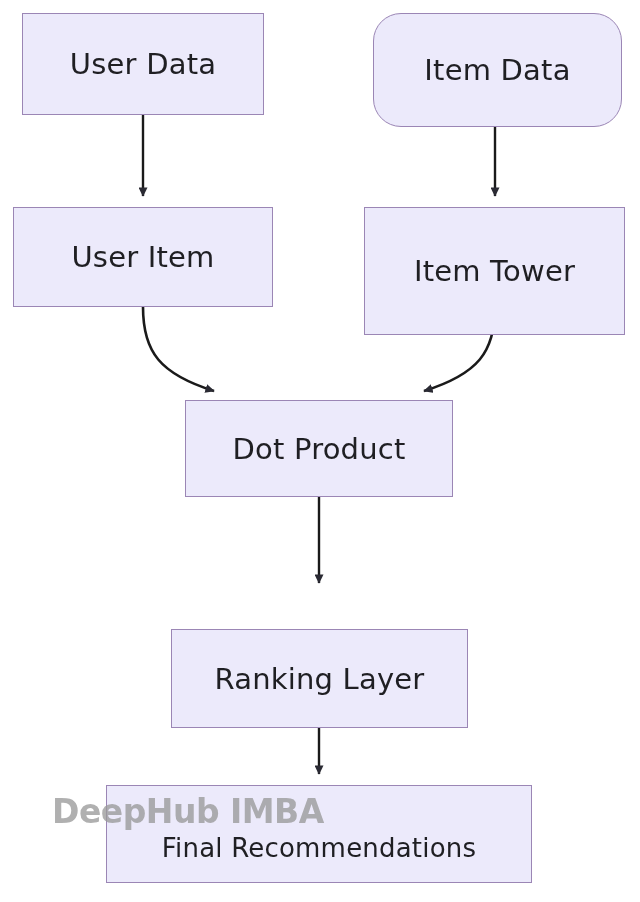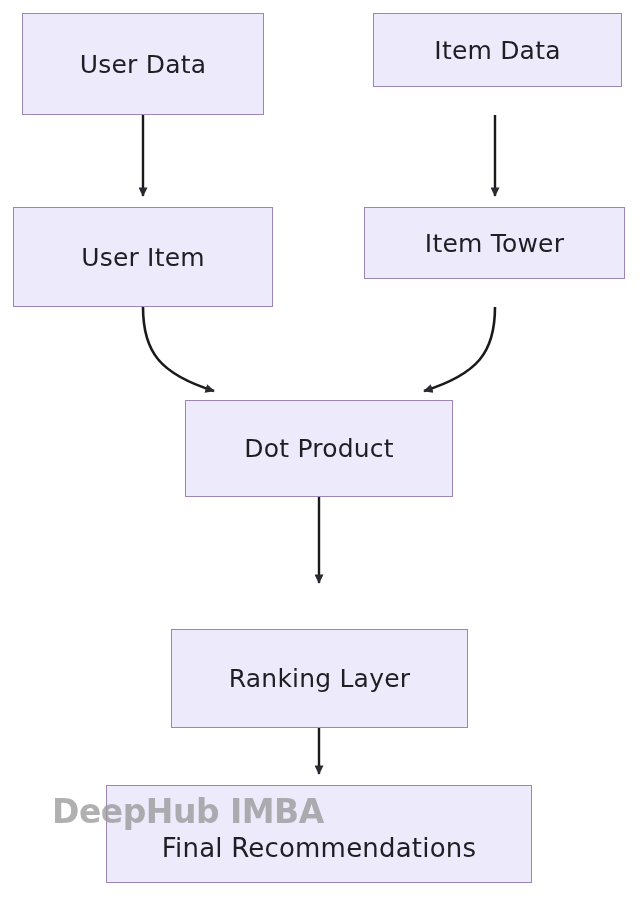--- a/index.html
+++ b/index.html
@@ -26,21 +26,21 @@
     position: absolute;
     box-sizing: border-box;
     background: #ECEAFB;
     border: 1.6px solid #9B86B5;
     display: flex;
     align-items: center;
     justify-content: center;
     z-index: 3;
   }
   .node-label {
-    font-size: 25px;
+    font-size: 29px;
     color: #1f1f23;
     font-family: "DejaVu Sans", "Liberation Sans", sans-serif;
     letter-spacing: 0.2px;
     white-space: nowrap;
     font-weight: 400;
   }
   #node-final .node-label {
     font-size: 26px;
     position: relative;
     top: 14px;
@@ -82,29 +82,29 @@
 
     <path d="M319,497 L319,583" stroke="#1a1a1a" stroke-width="2.4" fill="none" marker-end="url(#arrowhead)"></path>
 
     <path d="M319,693 L319,774" stroke="#1a1a1a" stroke-width="2.4" fill="none" marker-end="url(#arrowhead)"></path>
   </svg>
 
   <div class="node" id="node-user-data" style="left:22px; top:13px; width:242px; height:102px;">
     <span class="node-label">User Data</span>
   </div>
 
-  <div class="node" id="node-item-data" style="left:373px; top:13px; width:249px; height:74px;">
+  <div class="node" id="node-item-data" style="left:373px; top:13px; width:249px; height:114px;border-radius:28px;">
     <span class="node-label">Item Data</span>
   </div>
 
   <div class="node" id="node-user-tower" style="left:13px; top:207px; width:260px; height:100px;">
     <span class="node-label">User Item</span>
   </div>
 
-  <div class="node" id="node-item-tower" style="left:364px; top:207px; width:261px; height:72px;">
+  <div class="node" id="node-item-tower" style="left:364px; top:207px; width:261px; height:128px;">
     <span class="node-label">Item Tower</span>
   </div>
 
   <div class="node" id="node-dot-product" style="left:185px; top:400px; width:268px; height:97px;">
     <span class="node-label">Dot Product</span>
   </div>
 
   <div class="node" id="node-ranking" style="left:171px; top:629px; width:297px; height:99px;">
     <span class="node-label">Ranking Layer</span>
   </div>

